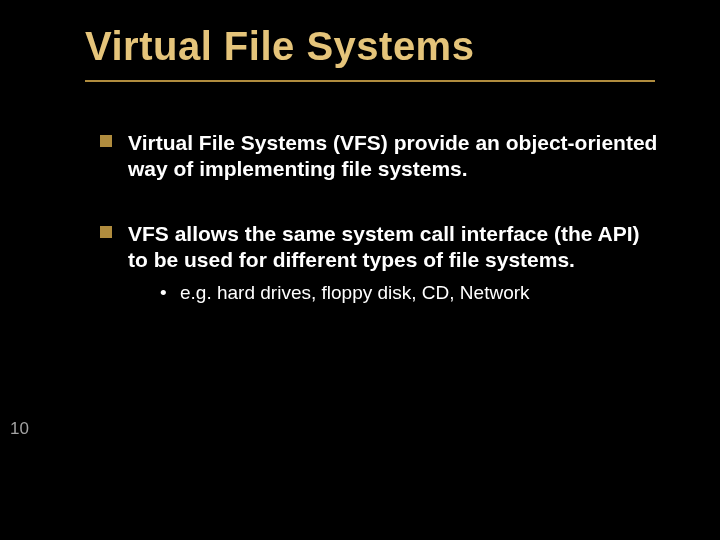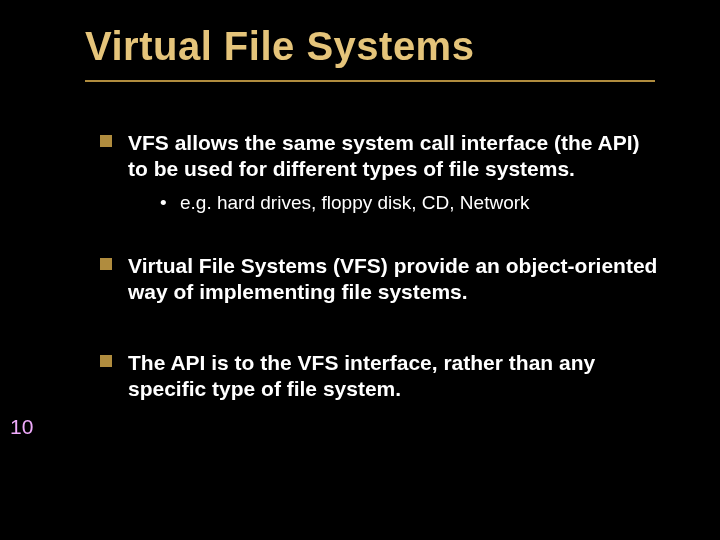--- a/index.html
+++ b/index.html
@@ -72,50 +72,46 @@
     position: absolute;
     left: 4px;
     top: 0;
     font-size: 19px;
     color: #fff;
   }
   .pagenum {
     position: absolute;
     left: 10px;
     bottom: 12px;
-    color: #f0abfc;
-    font-size: 21px;
+    color: #a3a3a3;
+    font-size: 17px;
   }
 </style>
 </head>
 <body>
 
 <div class="slide">
 
   <div class="title">Virtual File Systems</div>
   <div class="title-underline"></div>
 
   <div class="body">
 
     <div class="bullet1">
       <span class="marker"></span>
+      <span>Virtual File Systems (VFS) provide an object-oriented way of implementing file systems.</span>
+    </div>
+
+    <div class="bullet1">
+      <span class="marker"></span>
       <span>VFS allows the same system call interface (the API) to be used for different types of file systems.</span>
       <div class="bullet2">
         <span class="dot">•</span>
         <span>e.g. hard drives, floppy disk, CD, Network</span>
       </div>
     </div>
 
-    <div class="bullet1">
-      <span class="marker"></span>
-      <span>Virtual File Systems (VFS) provide an object-oriented way of implementing file systems.</span>
-    </div>
-
-    <div class="bullet1" style="margin-top:44px;">
-      <span class="marker"></span>
-      <span>The API is to the VFS interface, rather than any specific type of file system.</span>
-    </div>
 
   </div>
 
   <div class="pagenum">10</div>
 
 </div>
 
 </body></html>

